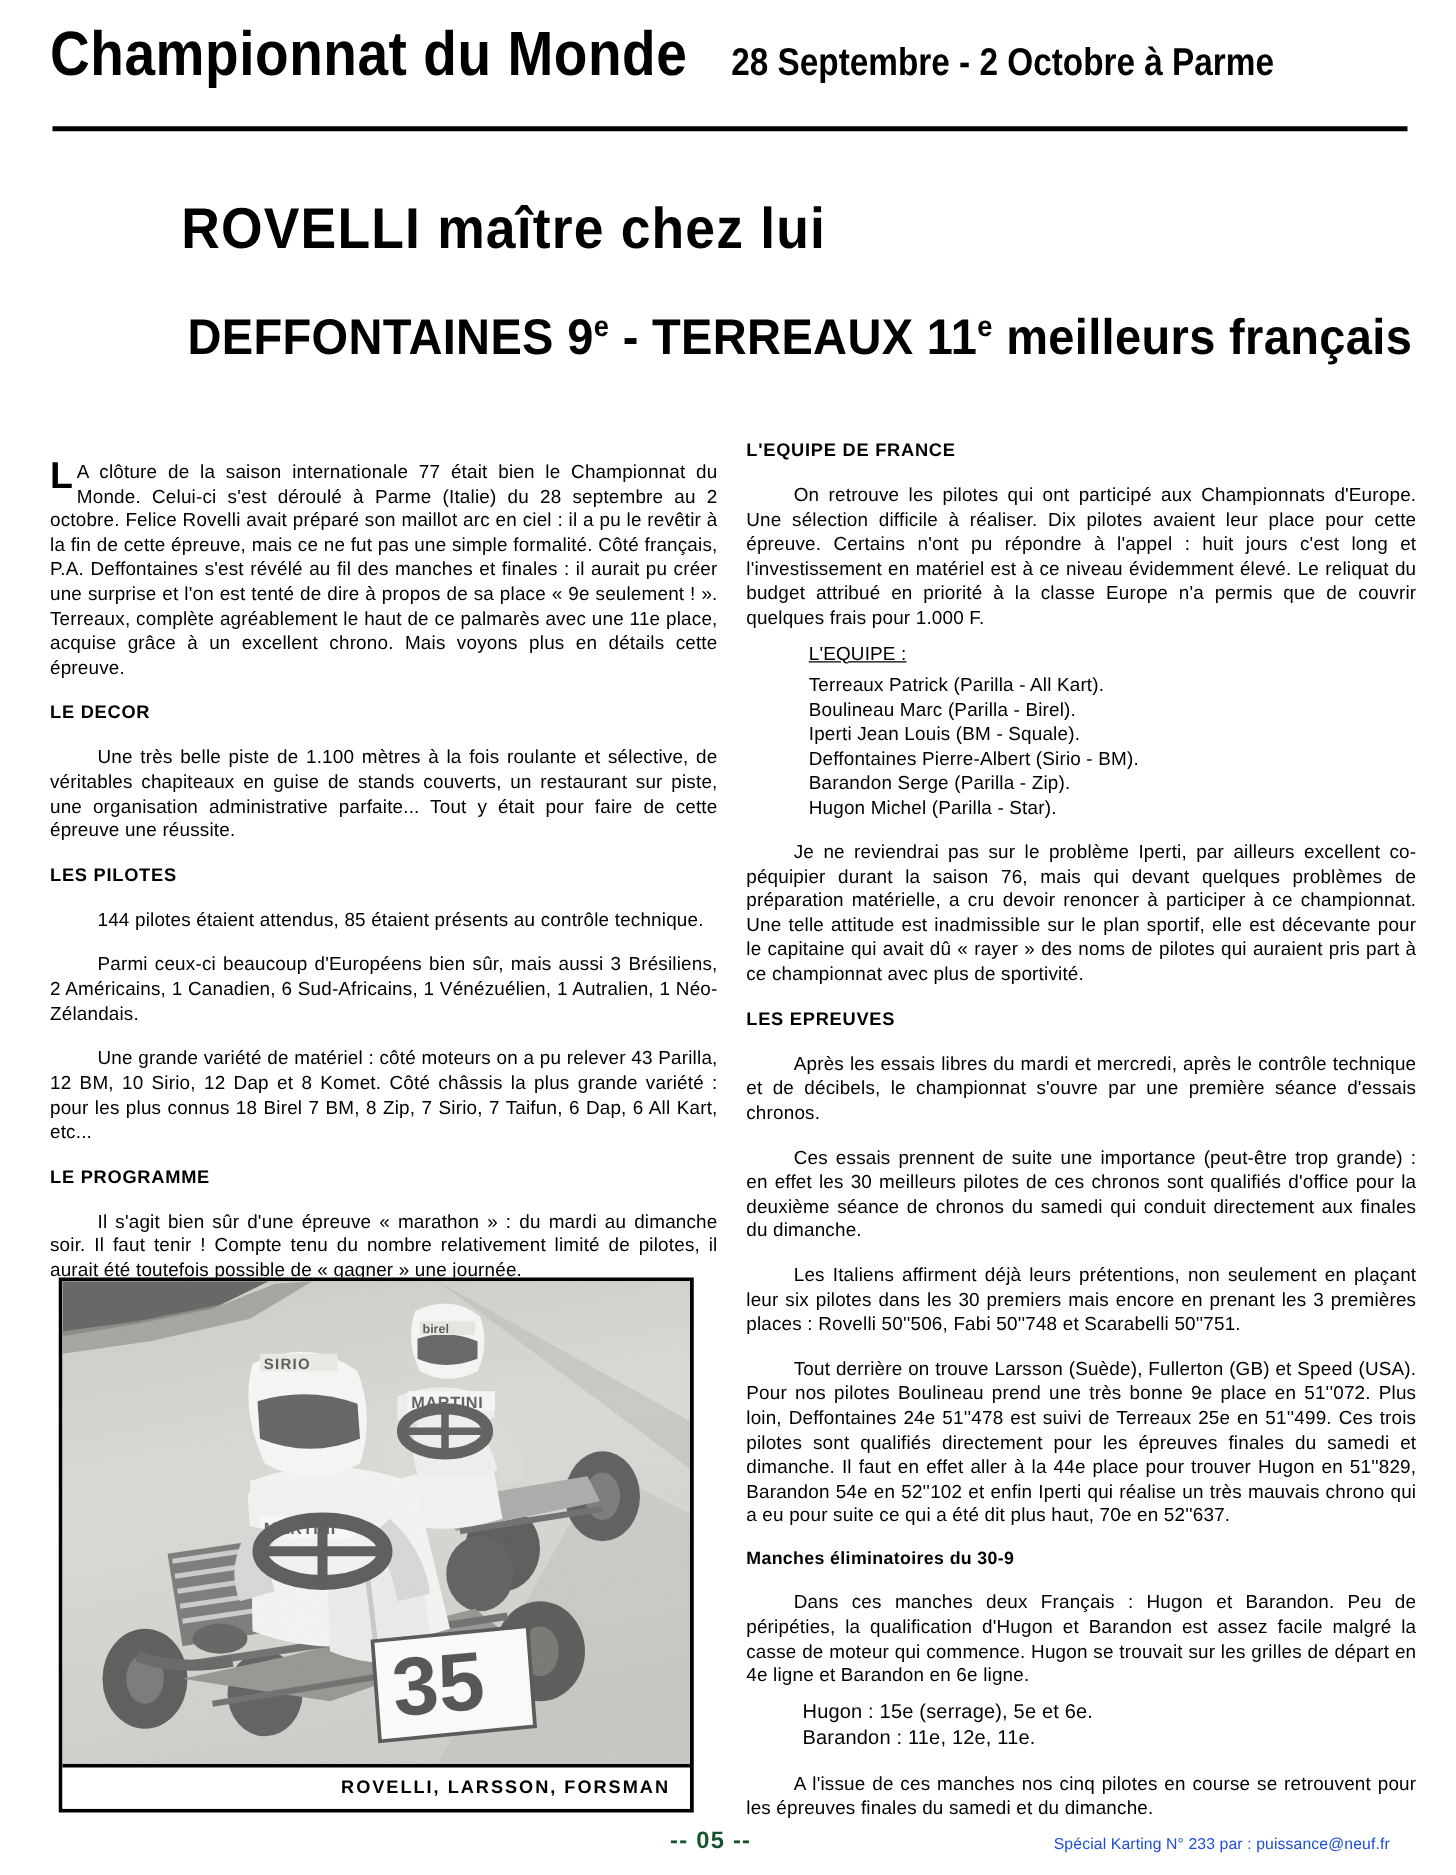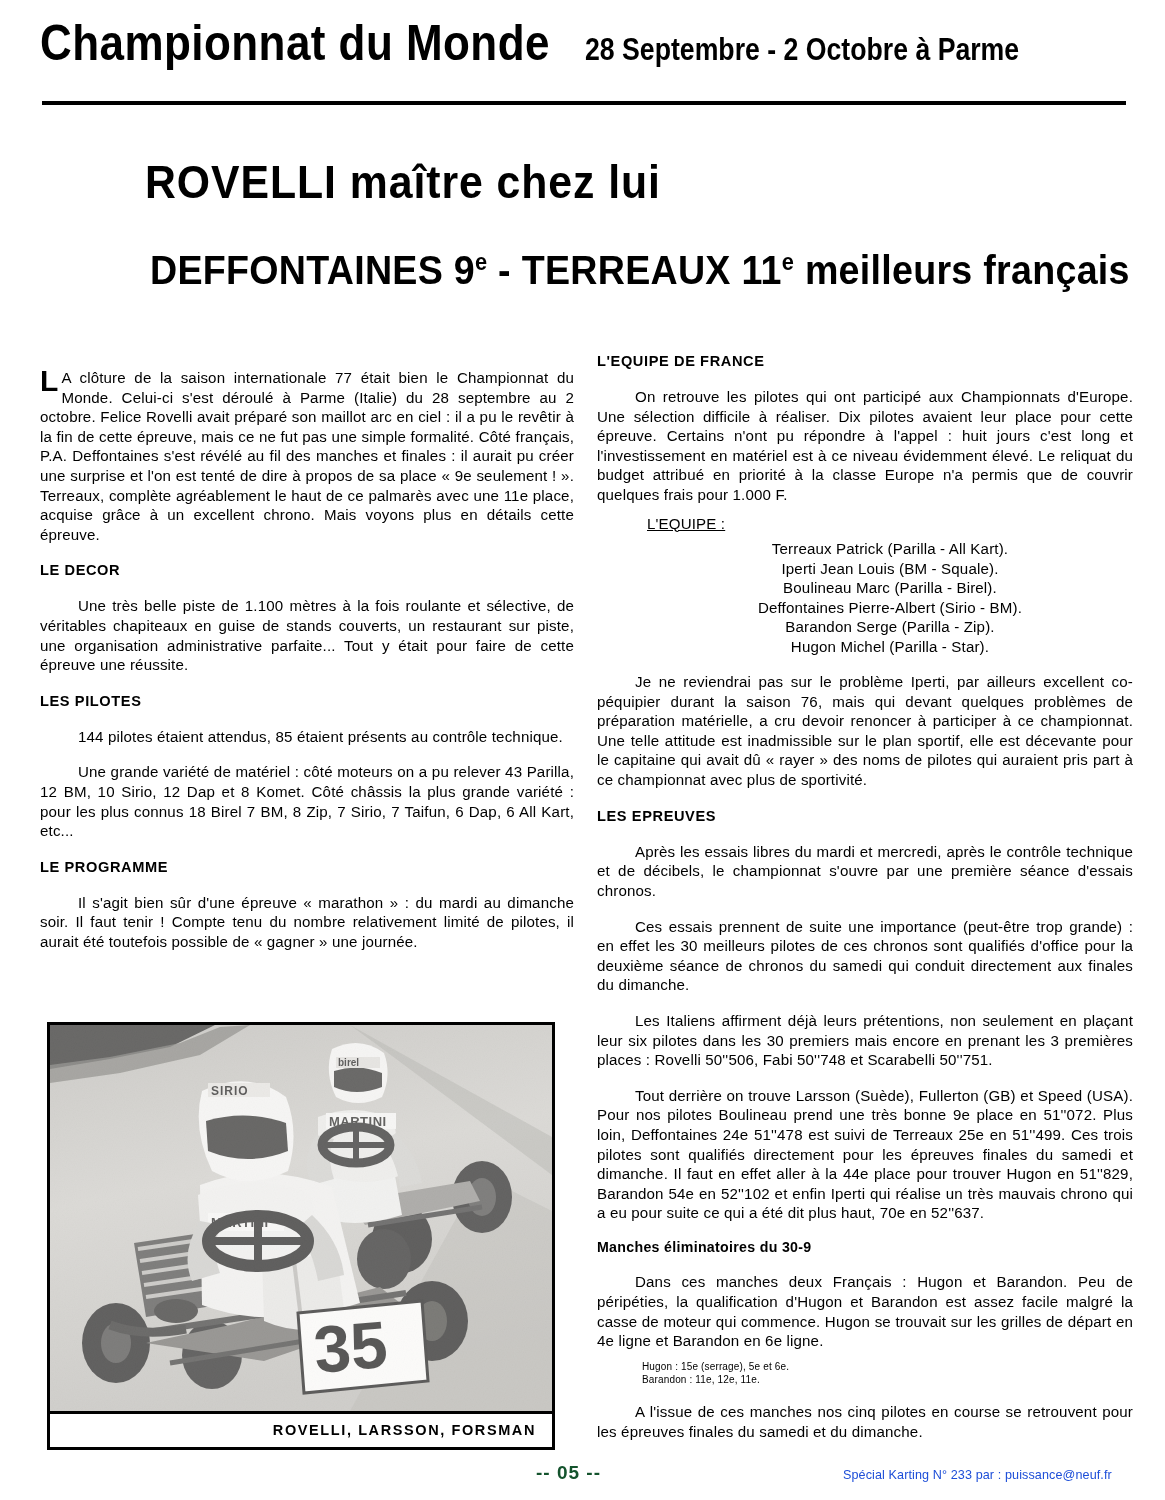--- a/index.html
+++ b/index.html
@@ -133,39 +133,39 @@
     text-decoration: underline;
   }
   ul.equipe {
     list-style: none;
     margin: 0 0 11px 0;
     padding: 0 0 0 50px;
   }
   ul.equipe li {
     font-size: 15.1px;
     line-height: 1.29;
-    text-align: center;
+    text-align: left;
     white-space: nowrap;
   }
 
   .subsec-head {
     font-weight: bold;
     font-size: 14.2px;
     letter-spacing: 0.3px;
     margin: 15px 0 6px 0;
     text-align: left;
   }
 
   ul.results {
     list-style: none;
     margin: 2px 0 8px 0;
     padding: 0 0 0 45px;
   }
   ul.results li {
-    font-size: 10px;
+    font-size: 16px;
     line-height: 1.3;
     text-align: left;
     white-space: nowrap;
   }
 
   
   .photo-block {
     position: absolute;
     left: 47px;
     top: 1022px;
@@ -230,36 +230,37 @@
   <div class="dropcap-wrap">
     <span class="dropcap">L</span>
     <p class="body noindent">A clôture de la saison internationale 77 était bien le Championnat du Monde. Celui-ci s'est déroulé à Parme (Italie) du 28 septembre au 2 octobre. Felice Rovelli avait préparé son maillot arc en ciel : il a pu le revêtir à la fin de cette épreuve, mais ce ne fut pas une simple formalité. Côté français, P.A. Deffontaines s'est révélé au fil des manches et finales : il aurait pu créer une surprise et l'on est tenté de dire à propos de sa place « 9e seulement ! ». Terreaux, complète agréablement le haut de ce palmarès avec une 11e place, acquise grâce à un excellent chrono. Mais voyons plus en détails cette épreuve.</p>
   </div>
 
   <div class="sec-head">LE DECOR</div>
   <p class="body">Une très belle piste de 1.100 mètres à la fois roulante et sélective, de véritables chapiteaux en guise de stands couverts, un restaurant sur piste, une organisation administrative parfaite... Tout y était pour faire de cette épreuve une réussite.</p>
 
   <div class="sec-head">LES PILOTES</div>
   <p class="body">144 pilotes étaient attendus, 85 étaient présents au contrôle technique.</p>
+  <p class="body">Parmi ceux-ci beaucoup d'Européens bien sûr, mais aussi 3 Brésiliens, 2 Américains, 1 Canadien, 6 Sud-Africains, 1 Vénézuélien, 1 Autralien, 1 Néo-Zélandais.</p>
   <p class="body">Une grande variété de matériel : côté moteurs on a pu relever 43 Parilla, 12 BM, 10 Sirio, 12 Dap et 8 Komet. Côté châssis la plus grande variété : pour les plus connus 18 Birel 7 BM, 8 Zip, 7 Sirio, 7 Taifun, 6 Dap, 6 All Kart, etc...</p>
 
   <div class="sec-head">LE PROGRAMME</div>
   <p class="body">Il s'agit bien sûr d'une épreuve « marathon » : du mardi au dimanche soir. Il faut tenir ! Compte tenu du nombre relativement limité de pilotes, il aurait été toutefois possible de « gagner » une journée.</p>
 </div>
 
 <div class="col col-right">
 
   <div class="sec-head">L'EQUIPE DE FRANCE</div>
   <p class="body">On retrouve les pilotes qui ont participé aux Championnats d'Europe. Une sélection difficile à réaliser. Dix pilotes avaient leur place pour cette épreuve. Certains n'ont pu répondre à l'appel : huit jours c'est long et l'investissement en matériel est à ce niveau évidemment élevé. Le reliquat du budget attribué en priorité à la classe Europe n'a permis que de couvrir quelques frais pour 1.000 F.</p>
 
   <div class="equipe-title">L'EQUIPE :</div>
   <ul class="equipe">
     <li>Terreaux Patrick  (Parilla - All Kart).</li>
+    <li>Boulineau Marc (Parilla - Birel).</li>
     <li>Iperti Jean Louis (BM - Squale).</li>
-    <li>Boulineau Marc (Parilla - Birel).</li>
     <li>Deffontaines Pierre-Albert  (Sirio - BM).</li>
     <li>Barandon Serge (Parilla - Zip).</li>
     <li>Hugon Michel  (Parilla - Star).</li>
   </ul>
 
   <p class="body">Je ne reviendrai pas sur le problème Iperti, par ailleurs excellent co-péquipier durant la saison 76, mais qui devant quelques problèmes de préparation matérielle, a cru devoir renoncer à participer à ce championnat. Une telle attitude est inadmissible sur le plan sportif, elle est décevante pour le capitaine qui avait dû  « rayer »  des noms de pilotes qui auraient pris part à ce championnat avec plus de sportivité.</p>
 
   <div class="sec-head">LES EPREUVES</div>
   <p class="body">Après les essais libres du mardi et mercredi, après le contrôle technique et de décibels, le championnat s'ouvre par une première séance d'essais chronos.</p>
   <p class="body">Ces essais prennent de suite une importance (peut-être trop grande) : en effet les 30 meilleurs pilotes de ces chronos sont qualifiés d'office pour la deuxième séance de chronos du samedi qui conduit directement aux finales du dimanche.</p>

